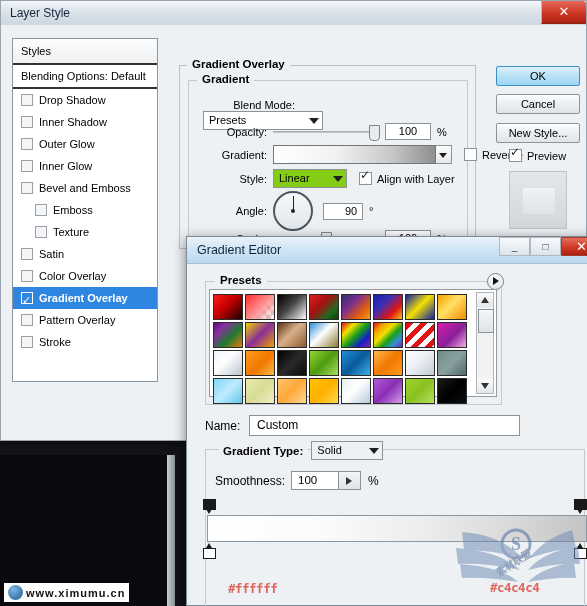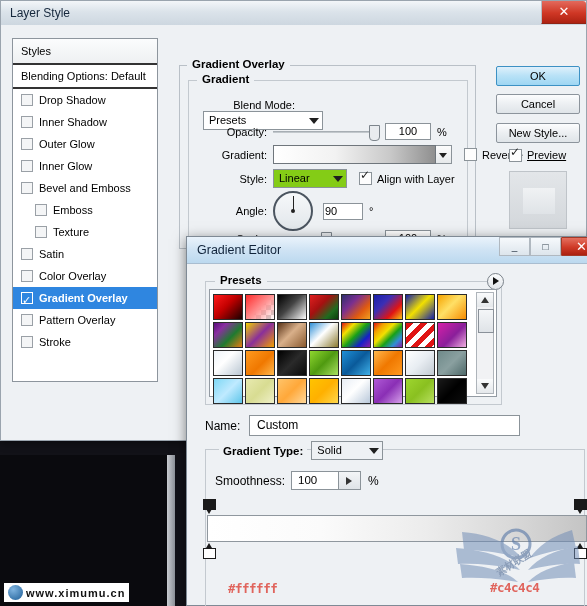--- a/index.html
+++ b/index.html
@@ -98,21 +98,21 @@
 
   
   .btn{background:linear-gradient(180deg,#fcfdfe 0%,#eceff2 50%,#dfe4e8 100%);
     border:1px solid #8c949c;box-sizing:border-box;font-size:11px;text-align:center;
     cursor:pointer;border-radius:2px;}
   .btn.primary{background:linear-gradient(180deg,#dff0fb 0%,#b9e2f7 48%,#9ed6f3 100%);
     border:1px solid #3c91c4;}
   #ls-ok{position:absolute;left:495px;top:41px;width:84px;height:20px;line-height:18px;}
   #ls-cancel{position:absolute;left:495px;top:69px;width:84px;height:20px;line-height:18px;}
   #ls-newstyle{position:absolute;left:495px;top:98px;width:84px;height:20px;line-height:18px;}
-  #ls-preview{position:absolute;left:508px;top:124px;display:flex;font-size:11px;text-decoration:underline;}
+  #ls-preview{position:absolute;left:508px;top:124px;display:flex;align-items:center;font-size:11px;}
   #ls-thumb{position:absolute;left:508px;top:146px;width:58px;height:58px;
     background:linear-gradient(180deg,#e3e6e9,#d3d7db);border:1px solid #bfc4c9;box-sizing:border-box;}
   #ls-thumb .inner{position:absolute;left:13px;top:16px;width:32px;height:26px;
     background:linear-gradient(180deg,#f0f2f4,#dfe3e7);}
 
   
   #gradeditor{position:absolute;left:170px;top:236px;width:417px;height:370px;
     background:#eef1f4;border:1px solid #7f8a95;box-sizing:border-box;
     box-shadow:0 3px 12px rgba(0,0,0,.5);margin-left:16px;}
   #ge-title{height:26px;position:relative;
@@ -313,21 +313,21 @@
       <span class="chk on" style="margin-left:12px;"></span>
       <span>Align with Layer</span>
     </div>
 
     <div class="row" style="left:196px;top:166px;">
       <div class="lab" style="width:70px;">Angle:</div>
       <div id="angle-dial" style="margin-left:6px;">
         <div class="nd"></div>
         <div class="ctr"></div>
       </div>
-      <div class="numbox" style="width:40px;margin-left:10px;text-align:left;padding-left:1px;">90</div>
+      <div class="numbox" style="width:40px;margin-left:10px;text-align:left;padding-left:21px;">90</div>
       <span style="margin-left:6px;">°</span>
     </div>
 
     <div class="row" style="left:196px;top:205px;">
       <div class="lab" style="width:70px;">Scale:</div>
       <div class="slider" style="width:106px;margin-left:6px;">
         <div class="trk"></div>
         <div class="thb" style="left:48px;"></div>
       </div>
       <div class="numbox" style="margin-left:6px;">100</div>

